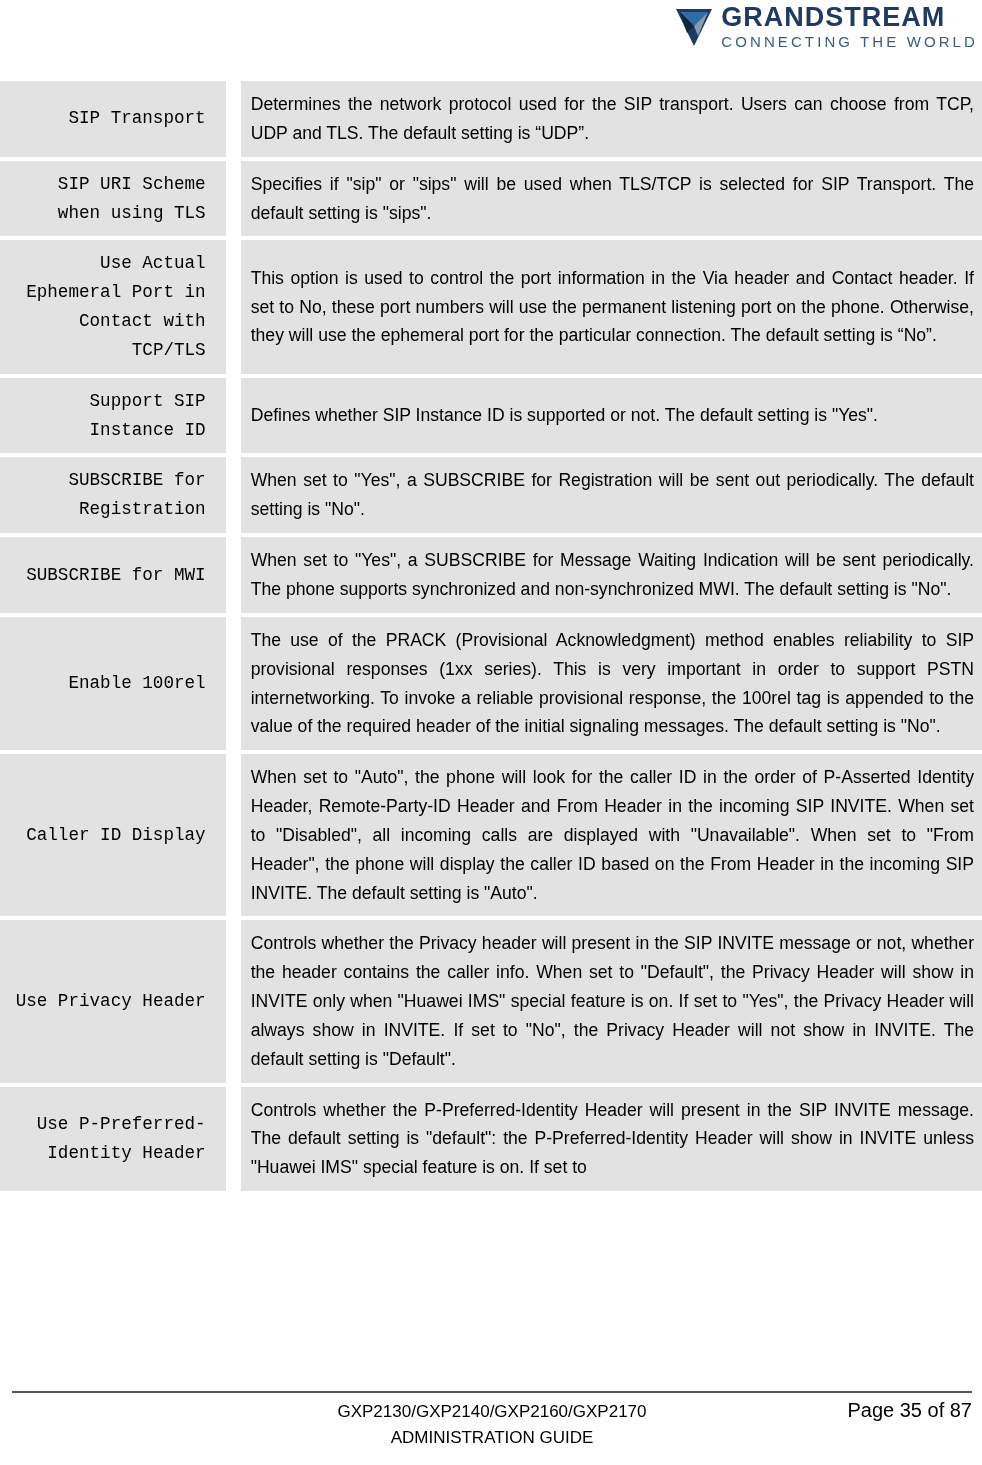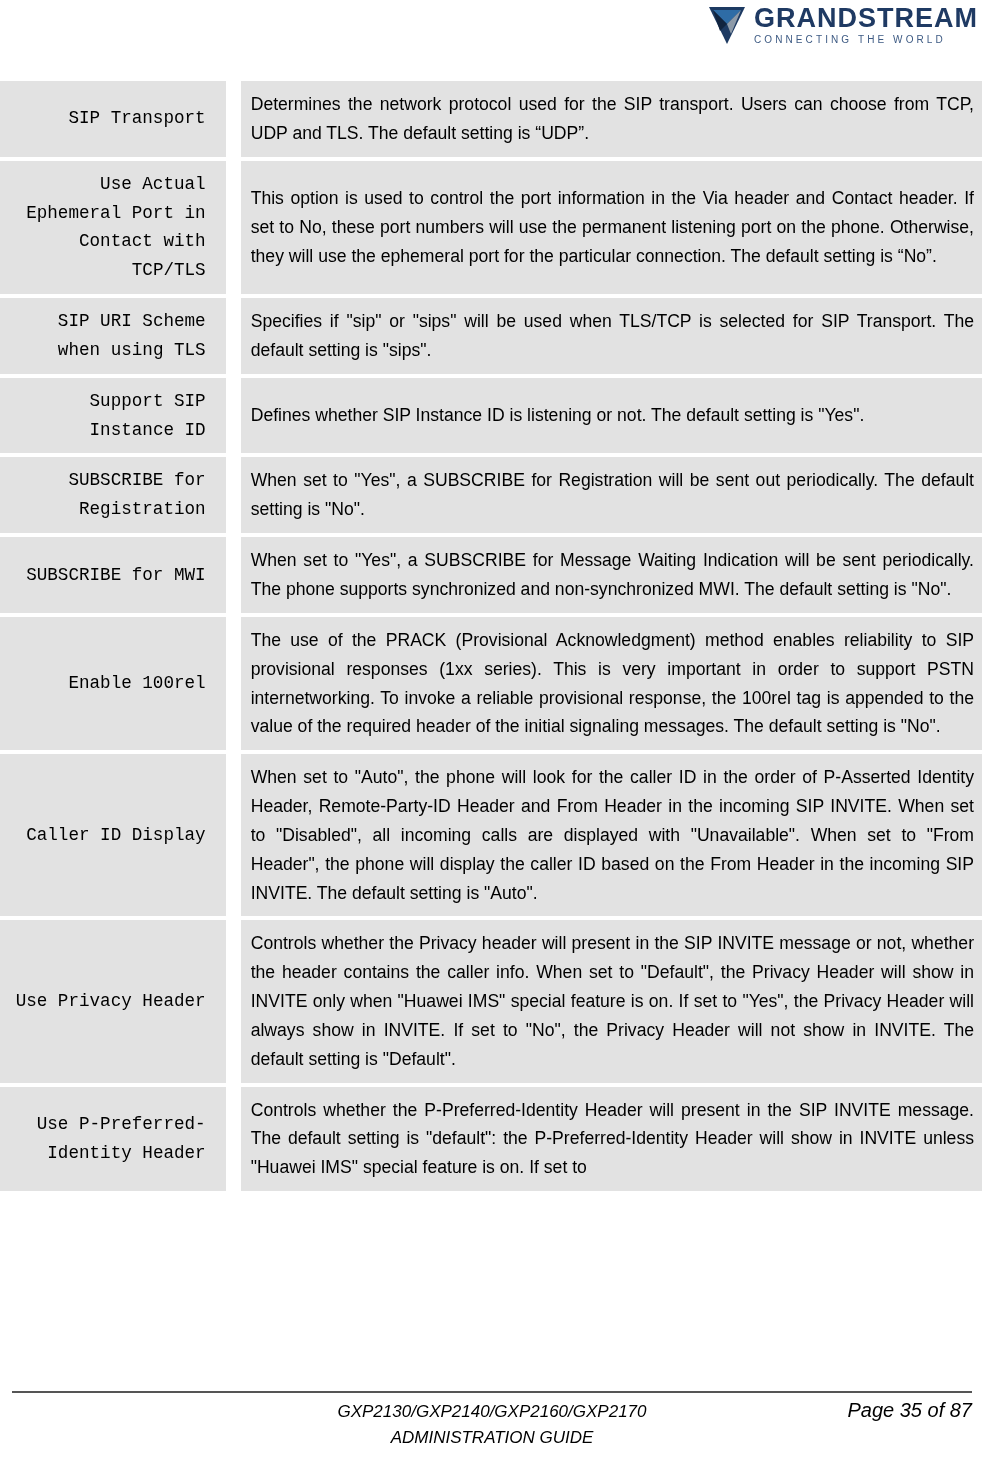--- a/index.html
+++ b/index.html
@@ -44,21 +44,21 @@
   }
   .logo-wordmark {
     font-size: 27px;
     font-weight: bold;
     letter-spacing: 1.0px;
     color: #1f3a63;
     font-family: "Liberation Sans", sans-serif;
     line-height: 1;
   }
   .logo-tagline {
-    font-size: 10px;
+    font-size: 15px;
     letter-spacing: 3.1px;
     color: #3d5a83;
     margin-top: 3px;
     line-height: 1;
     white-space: nowrap;
   }
 
   
   .spec-table {
     position: absolute;
@@ -104,21 +104,20 @@
   }
   .footer-rule {
     width: 100%;
     height: 2px;
     background: #555555;
     margin-bottom: 6px;
   }
   .footer-body {
     position: relative;
     height: 54px;
-    font-style: italic;
   }
   .footer-center {
     text-align: center;
     font-size: 17px;
     line-height: 1.5;
   }
   .footer-center .fc-line { display: block; }
   .footer-page {
     position: absolute;
     right: 0;
@@ -145,30 +144,30 @@
   </div>
 </div>
 
 <table class="spec-table">
   <tbody>
     <tr class="spec-row">
       <td class="cell cell-label">SIP Transport</td>
       <td class="cell cell-desc">Determines the network protocol used for the SIP transport. Users can choose from TCP, UDP and TLS. The default setting is “UDP”.</td>
     </tr>
     <tr class="spec-row">
+      <td class="cell cell-label">SIP URI Scheme when using TLS</td>
+      <td class="cell cell-desc">Specifies if "sip" or "sips" will be used when TLS/TCP is selected for SIP Transport. The default setting is "sips".</td>
+    </tr>
+    <tr class="spec-row">
       <td class="cell cell-label">Use Actual Ephemeral Port in Contact with TCP/TLS</td>
       <td class="cell cell-desc">This option is used to control the port information in the Via header and Contact header. If set to No, these port numbers will use the permanent listening port on the phone. Otherwise, they will use the ephemeral port for the particular connection. The default setting is “No”.</td>
     </tr>
     <tr class="spec-row">
-      <td class="cell cell-label">SIP URI Scheme when using TLS</td>
-      <td class="cell cell-desc">Specifies if "sip" or "sips" will be used when TLS/TCP is selected for SIP Transport. The default setting is "sips".</td>
-    </tr>
-    <tr class="spec-row">
       <td class="cell cell-label">Support SIP Instance ID</td>
-      <td class="cell cell-desc">Defines whether SIP Instance ID is listening or not. The default setting is "Yes".</td>
+      <td class="cell cell-desc">Defines whether SIP Instance ID is supported or not. The default setting is "Yes".</td>
     </tr>
     <tr class="spec-row">
       <td class="cell cell-label">SUBSCRIBE for Registration</td>
       <td class="cell cell-desc">When set to "Yes", a SUBSCRIBE for Registration will be sent out periodically. The default setting is "No".</td>
     </tr>
     <tr class="spec-row">
       <td class="cell cell-label">SUBSCRIBE for MWI</td>
       <td class="cell cell-desc">When set to "Yes", a SUBSCRIBE for Message Waiting Indication will be sent periodically. The phone supports synchronized and non-synchronized MWI. The default setting is "No".</td>
     </tr>
     <tr class="spec-row">

